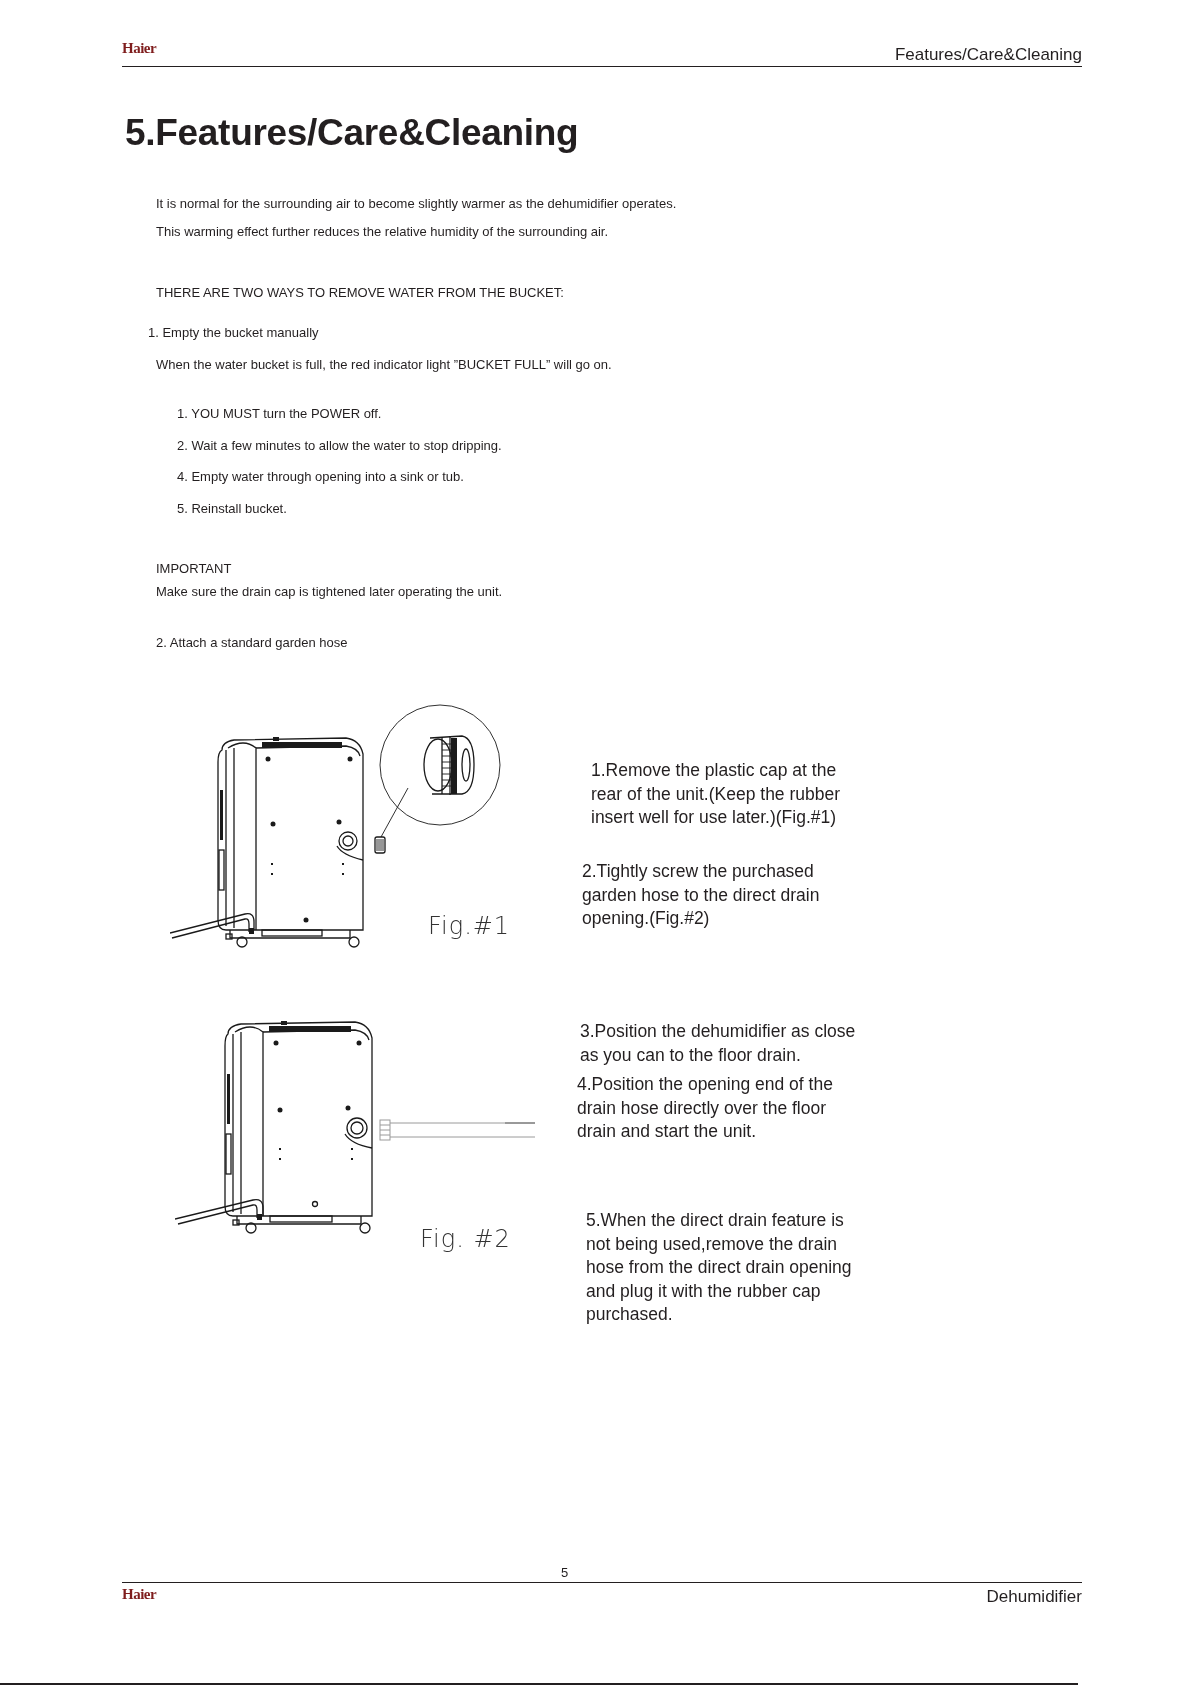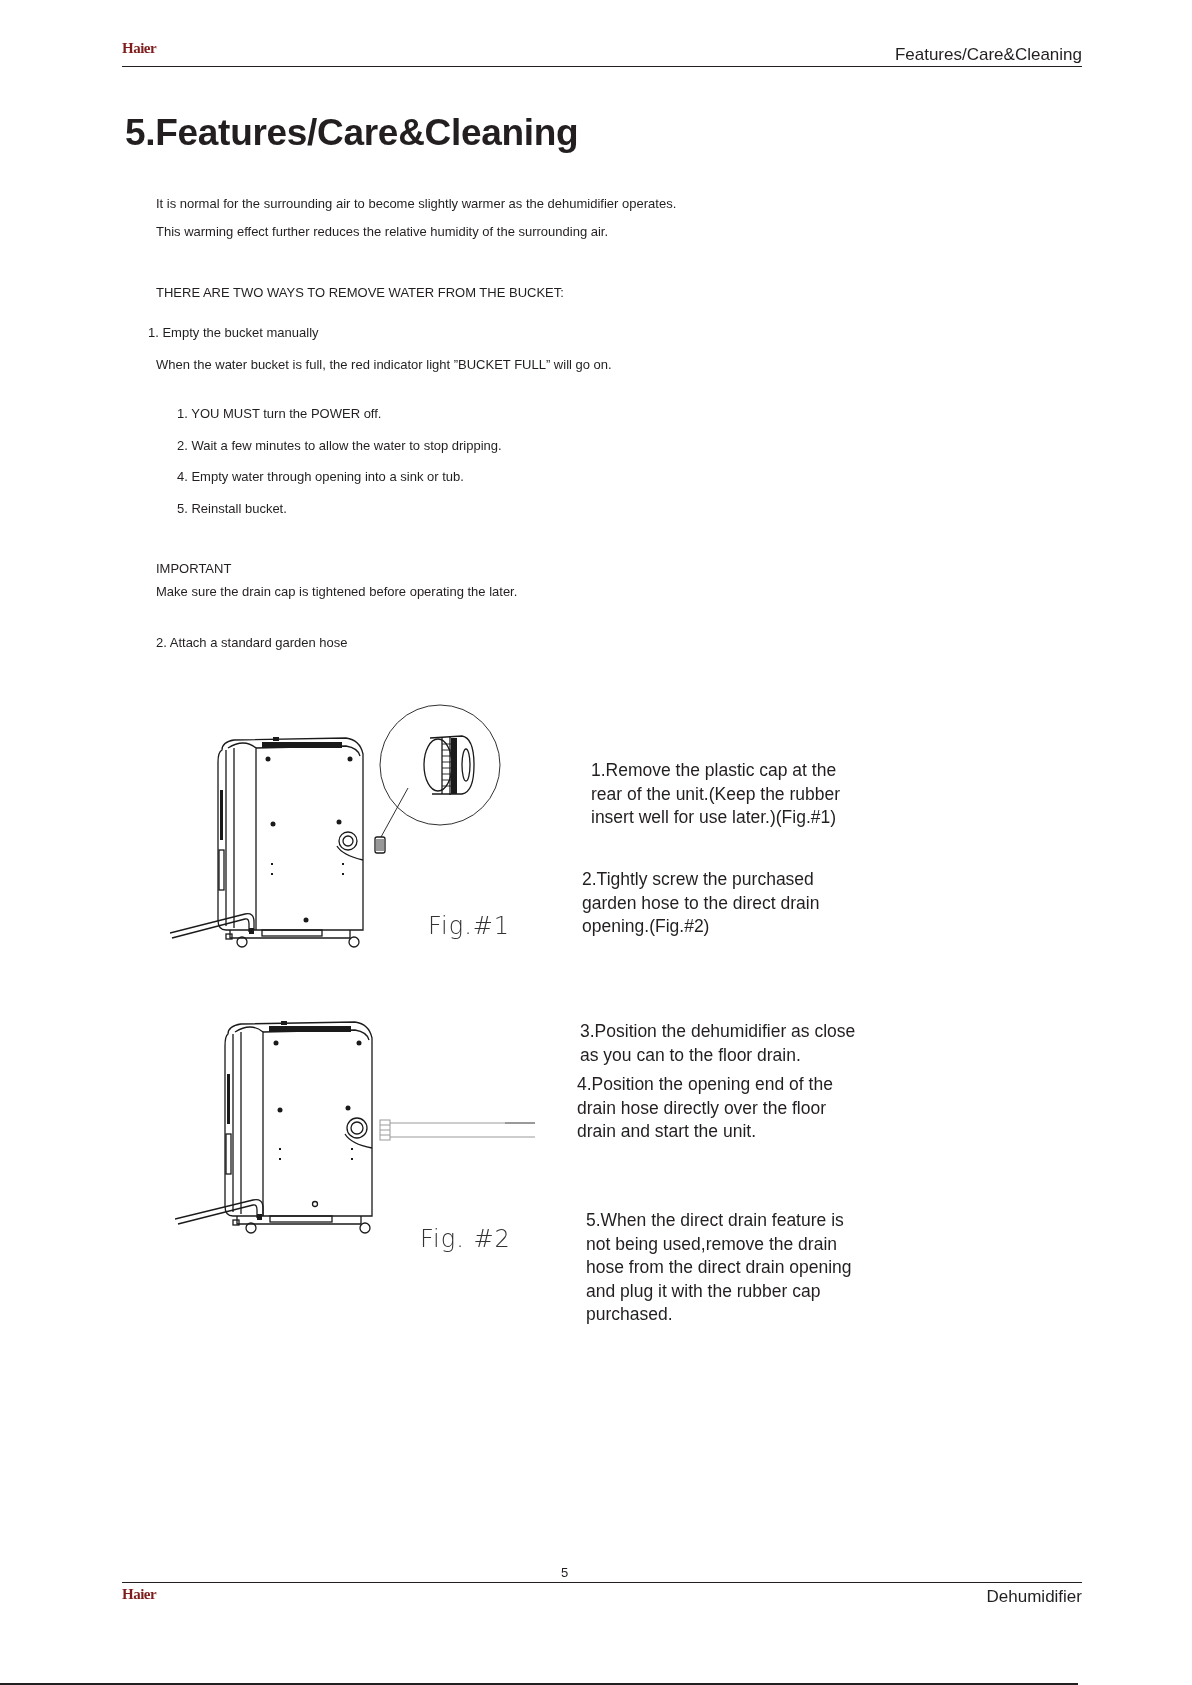--- a/index.html
+++ b/index.html
@@ -38,21 +38,21 @@
 <div class="abs p" style="left:148px; top:323px;">1. Empty the bucket manually</div>
 <div class="abs p" style="left:156px; top:355px;">When the water bucket is full, the red indicator light ”BUCKET FULL” will go on.</div>
 <div class="abs" style="left:177px; top:372px;margin-top:32px;">
   <div class="p" style="height:31.5px;">1. YOU MUST turn the POWER off.</div>
   <div class="p" style="height:31.5px;">2. Wait a few minutes to allow the water to stop dripping.</div>
   <div class="p" style="height:31.5px;">4. Empty water through opening into a sink or tub.</div>
   <div class="p" style="height:31.5px;">5. Reinstall bucket.</div>
 </div>
 
 <div class="abs p" style="left:156px; top:559px;">IMPORTANT</div>
-<div class="abs p" style="left:156px; top:582px;">Make sure the drain cap is tightened before operating the later.</div>
+<div class="abs p" style="left:156px; top:582px;">Make sure the drain cap is tightened later operating the unit.</div>
 
 <div class="abs p" style="left:156px; top:633px;">2. Attach a standard garden hose</div>
 
 <svg class="abs" style="left:170px; top:690px;" width="350" height="265" viewBox="0 0 350 265">
   <g>
 
     <path class="ln" d="M52,60 Q52,52 64,50 L176,48 Q190,50 193,64 L193,240 L56,240 Q48,240 48,230 L48,72 Q48,62 52,60 Z"></path>
     <path class="ln" d="M58,58 Q74,48 86,58 L86,240"></path>
     <path class="ln" d="M86,58 L176,56 Q188,58 190,66"></path>
     <path class="ln" d="M64,58 L64,238"></path>
@@ -149,21 +149,21 @@
     <line class="hose" x1="330" y1="103" x2="360" y2="103" style="stroke:#666"></line>
   </g>
 </svg>
 <div class="abs fig-label" style="left:420px; top:1225px;">Fig. #2</div>
 
 <div class="abs" style="left:579px; top:759px;margin-left:12px;">
   <div class="step">1.Remove the plastic cap at the</div>
   <div class="step">rear of the unit.(Keep the rubber</div>
   <div class="step">insert well for use later.)(Fig.#1)</div>
 </div>
-<div class="abs" style="left:582px; top:860px;margin-top:8px;">
+<div class="abs" style="left:582px; top:860px;">
   <div class="step">2.Tightly screw the purchased</div>
   <div class="step">garden hose to the direct drain</div>
   <div class="step">opening.(Fig.#2)</div>
 </div>
 <div class="abs" style="left:580px; top:976px;margin-top:44px;">
   <div class="step">3.Position the dehumidifier as close</div>
   <div class="step">as you can to the floor drain.</div>
 </div>
 <div class="abs" style="left:577px; top:1073px;">
   <div class="step">4.Position the opening end of the</div>

